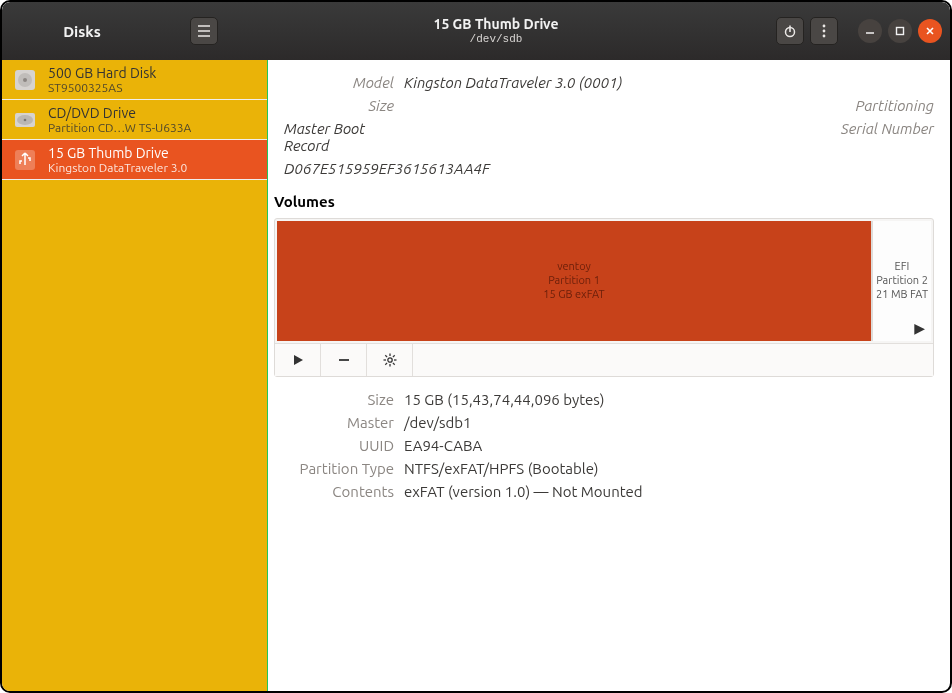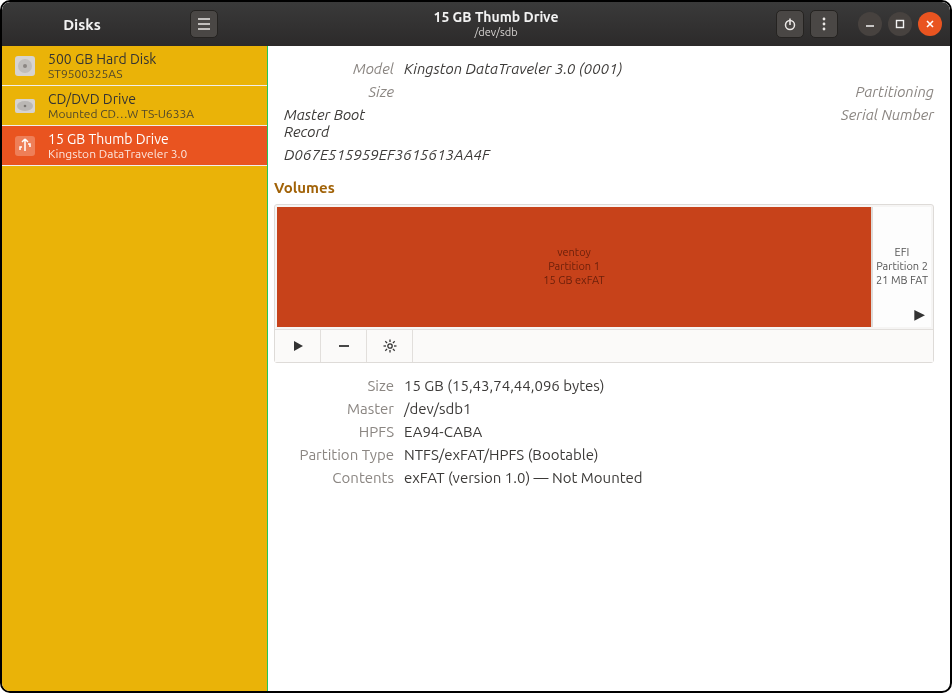--- a/index.html
+++ b/index.html
@@ -7,21 +7,21 @@
     font-family: Ubuntu, "Segoe UI", sans-serif;
     background: #fff;
     width: 952px;
     height: 693px;
     overflow: hidden;
     border: 2px solid #000;
     border-radius: 10px;
   }
   .headerbar {
     display: flex;
-    height: 44px;
+    height: 58px;
     background: linear-gradient(#3a3a3a, #2c2a2a);
     color: #f2f2f2;
     align-items: stretch;
     border-top-left-radius: 8px;
     border-top-right-radius: 8px;
   }
   .hb-left {
     width: 222px;
     display: flex;
     align-items: center;
@@ -37,21 +37,21 @@
   }
   .hb-center {
     flex: 1;
     display: flex;
     flex-direction: column;
     align-items: center;
     justify-content: center;
     line-height: 1.1;
   }
   .hb-center .title { font-weight: 600; font-size: 14px; }
-  .hb-center .subtitle { font-size: 11px; color: #d7d4d2; }
+  .hb-center .subtitle { font-size: 11px; color: #d7d4d2; font-family: Liberation Mono, monospace; }
   .hb-right {
     display: flex;
     align-items: center;
     gap: 6px;
     padding: 0 8px;
   }
   .hb-btn {
     width: 28px; height: 28px;
     background: #4a4745;
     border: 1px solid #252321;
@@ -120,21 +120,21 @@
     font-size: 15px;
     font-style: italic;
   }
   .props .label { text-align: right; color: #8b8682; }
   .props .value { color: #3c3a38; }
 
   .section-title {
     font-weight: 700;
     font-size: 15px;
     margin: 16px 0 8px 6px;
-    color: #a16207;
+    color: #000000;
   }
 
   .vol-frame {
     margin-left: 6px;
     border: 1px solid #dedbd8;
     border-radius: 3px;
     background: #f6f5f4;
   }
   .vol-bar {
     display: flex;
@@ -263,21 +263,21 @@
     <div class="drive-item">
       <div class="icon-box">
         <svg width="26" height="26" viewBox="0 0 26 26">
             <rect x="3" y="6" width="20" height="14" rx="2" fill="#d6d3d0"></rect>
             <ellipse cx="13" cy="13" rx="8" ry="5" fill="#bab7b4"></ellipse>
             <circle cx="13" cy="13" r="1.3" fill="#7a7672"></circle>
           </svg>
       </div>
       <div class="labels">
         <div class="primary">CD/DVD Drive</div>
-        <div class="secondary">Mounted CD…W TS-U633A</div>
+        <div class="secondary">Partition CD…W TS-U633A</div>
       </div>
     </div>
 
     <div class="drive-item selected">
       <div class="icon-box">
         <svg width="26" height="26" viewBox="0 0 26 26">
             <rect x="3" y="3" width="20" height="20" rx="3" fill="rgba(255,255,255,.25)"></rect>
             <path d="M13 6v12M13 6l-3 3m3-3l3 3M10 14h-2v3m8-6h2v3" stroke="#fff" stroke-width="1.5" fill="none"></path>
           </svg>
       </div>
@@ -344,21 +344,21 @@
             </svg>
         </div>
       </div>
     </div>
 
     <div class="part-props">
       <div class="label">Size</div>
       <div class="value">15 GB (15,43,74,44,096 bytes)</div>
       <div class="label">Master</div>
       <div class="value">/dev/sdb1</div>
-      <div class="label">HPFS</div>
+      <div class="label">UUID</div>
       <div class="value">EA94-CABA</div>
       <div class="label">Partition Type</div>
       <div class="value">NTFS/exFAT/HPFS (Bootable)</div>
       <div class="label">Contents</div>
       <div class="value">exFAT (version 1.0) — Not Mounted</div>
     </div>
 
   </div>
 </div>
 

